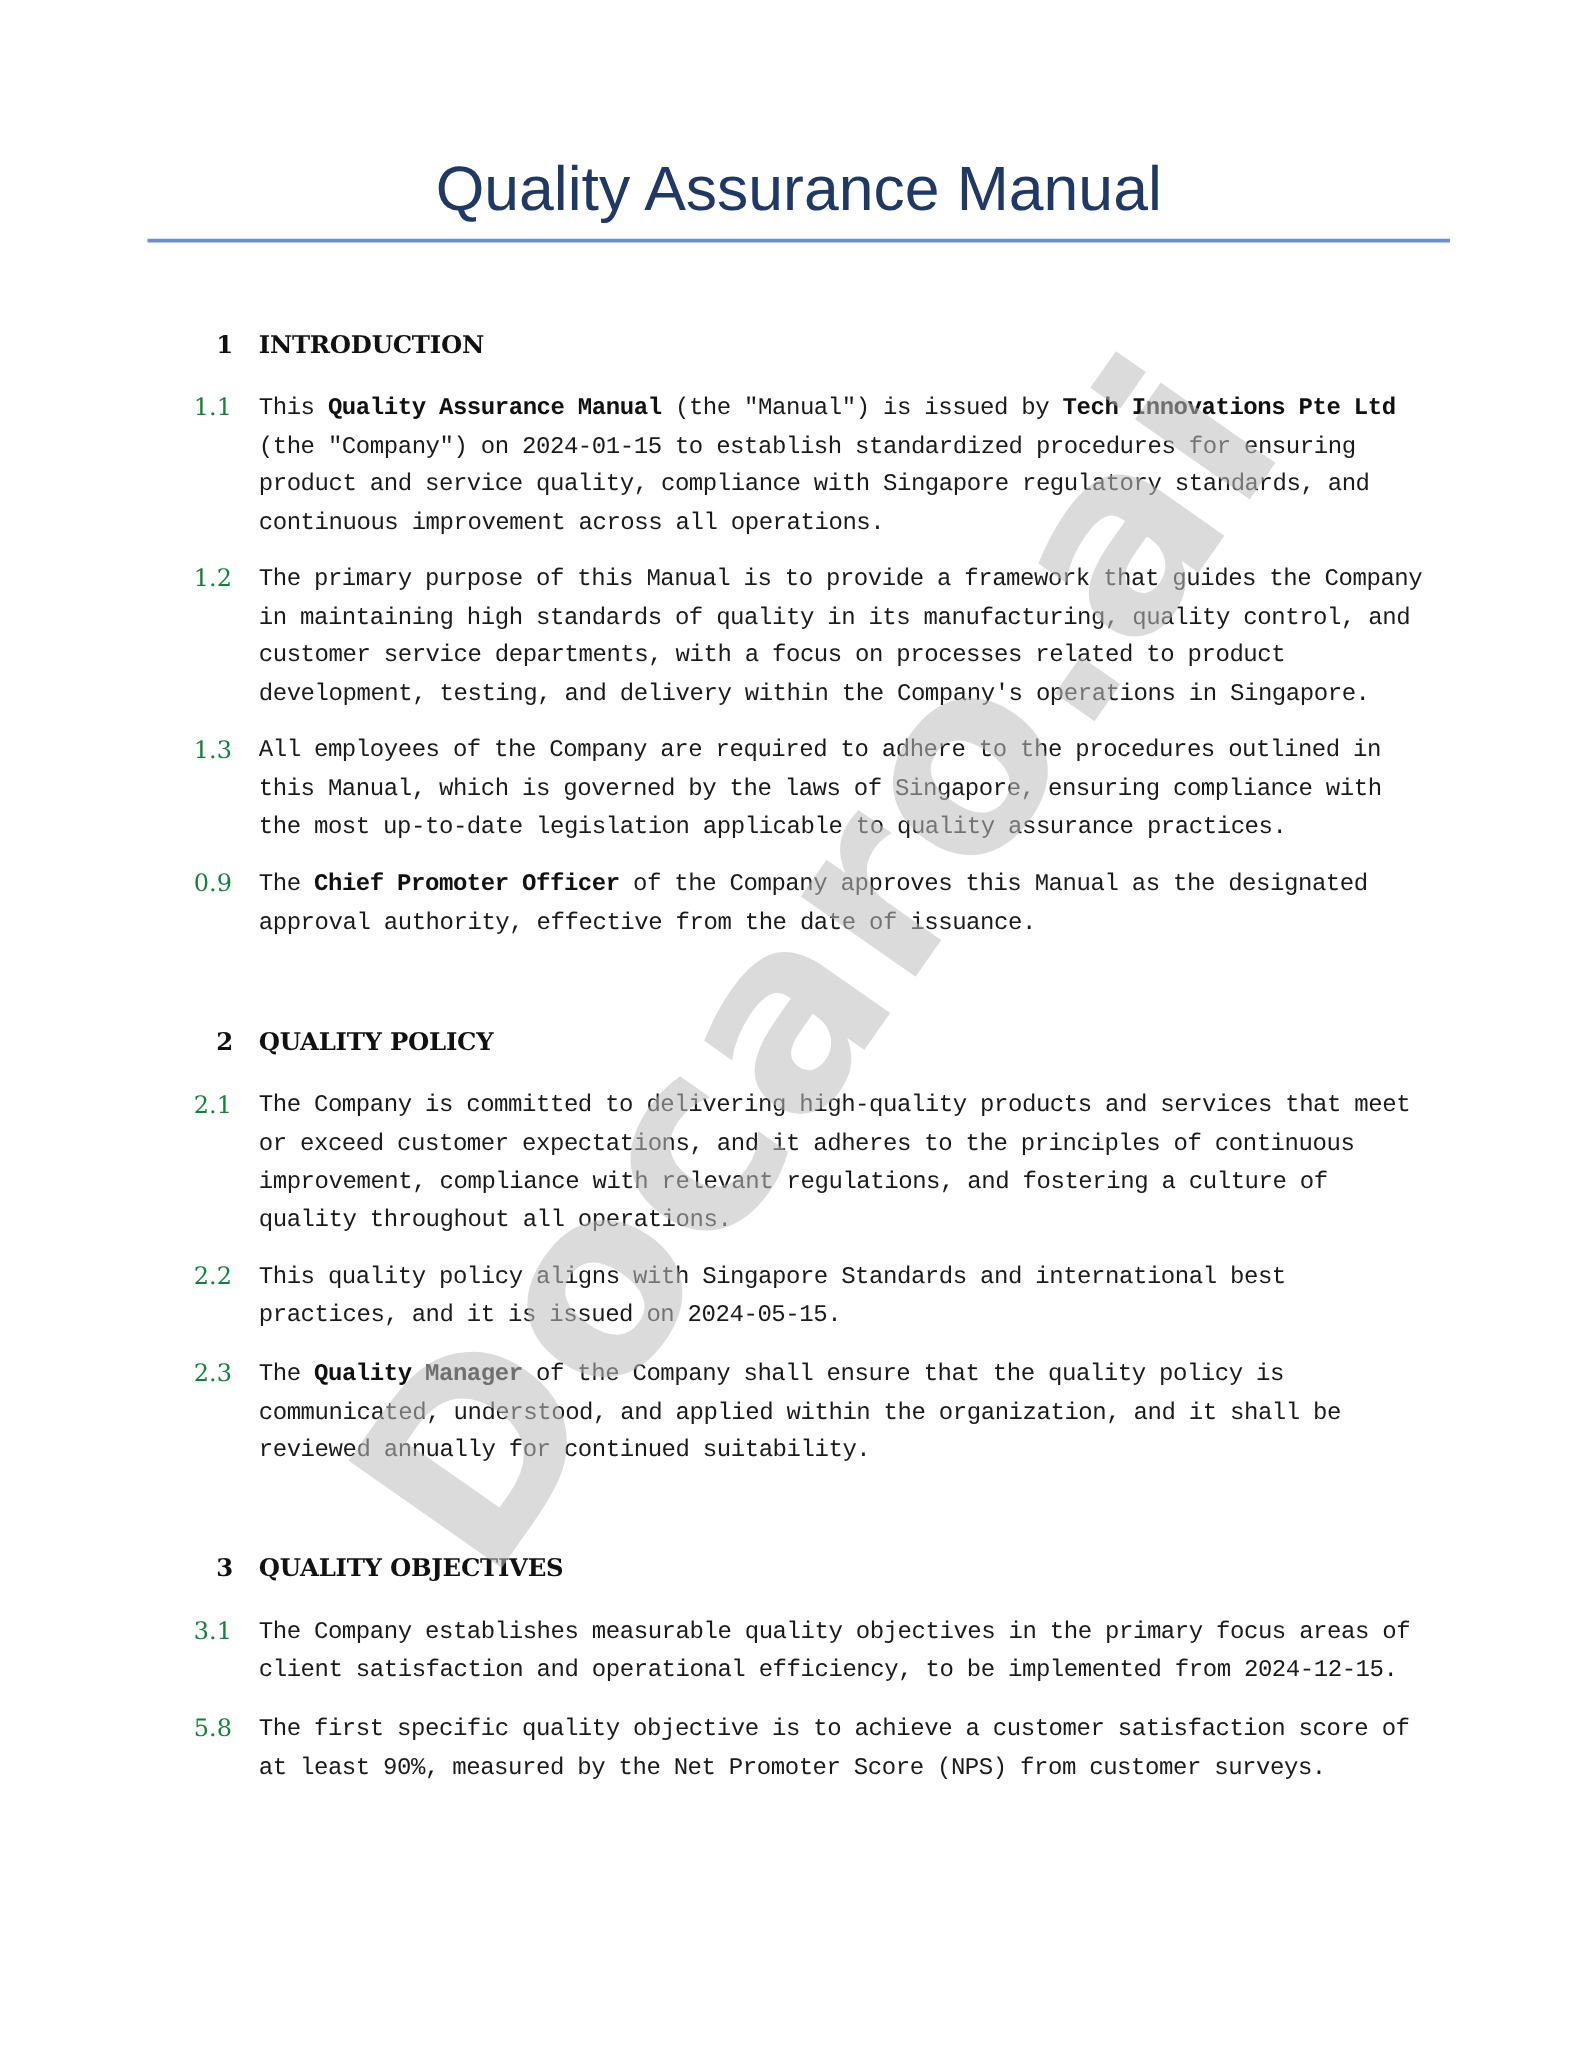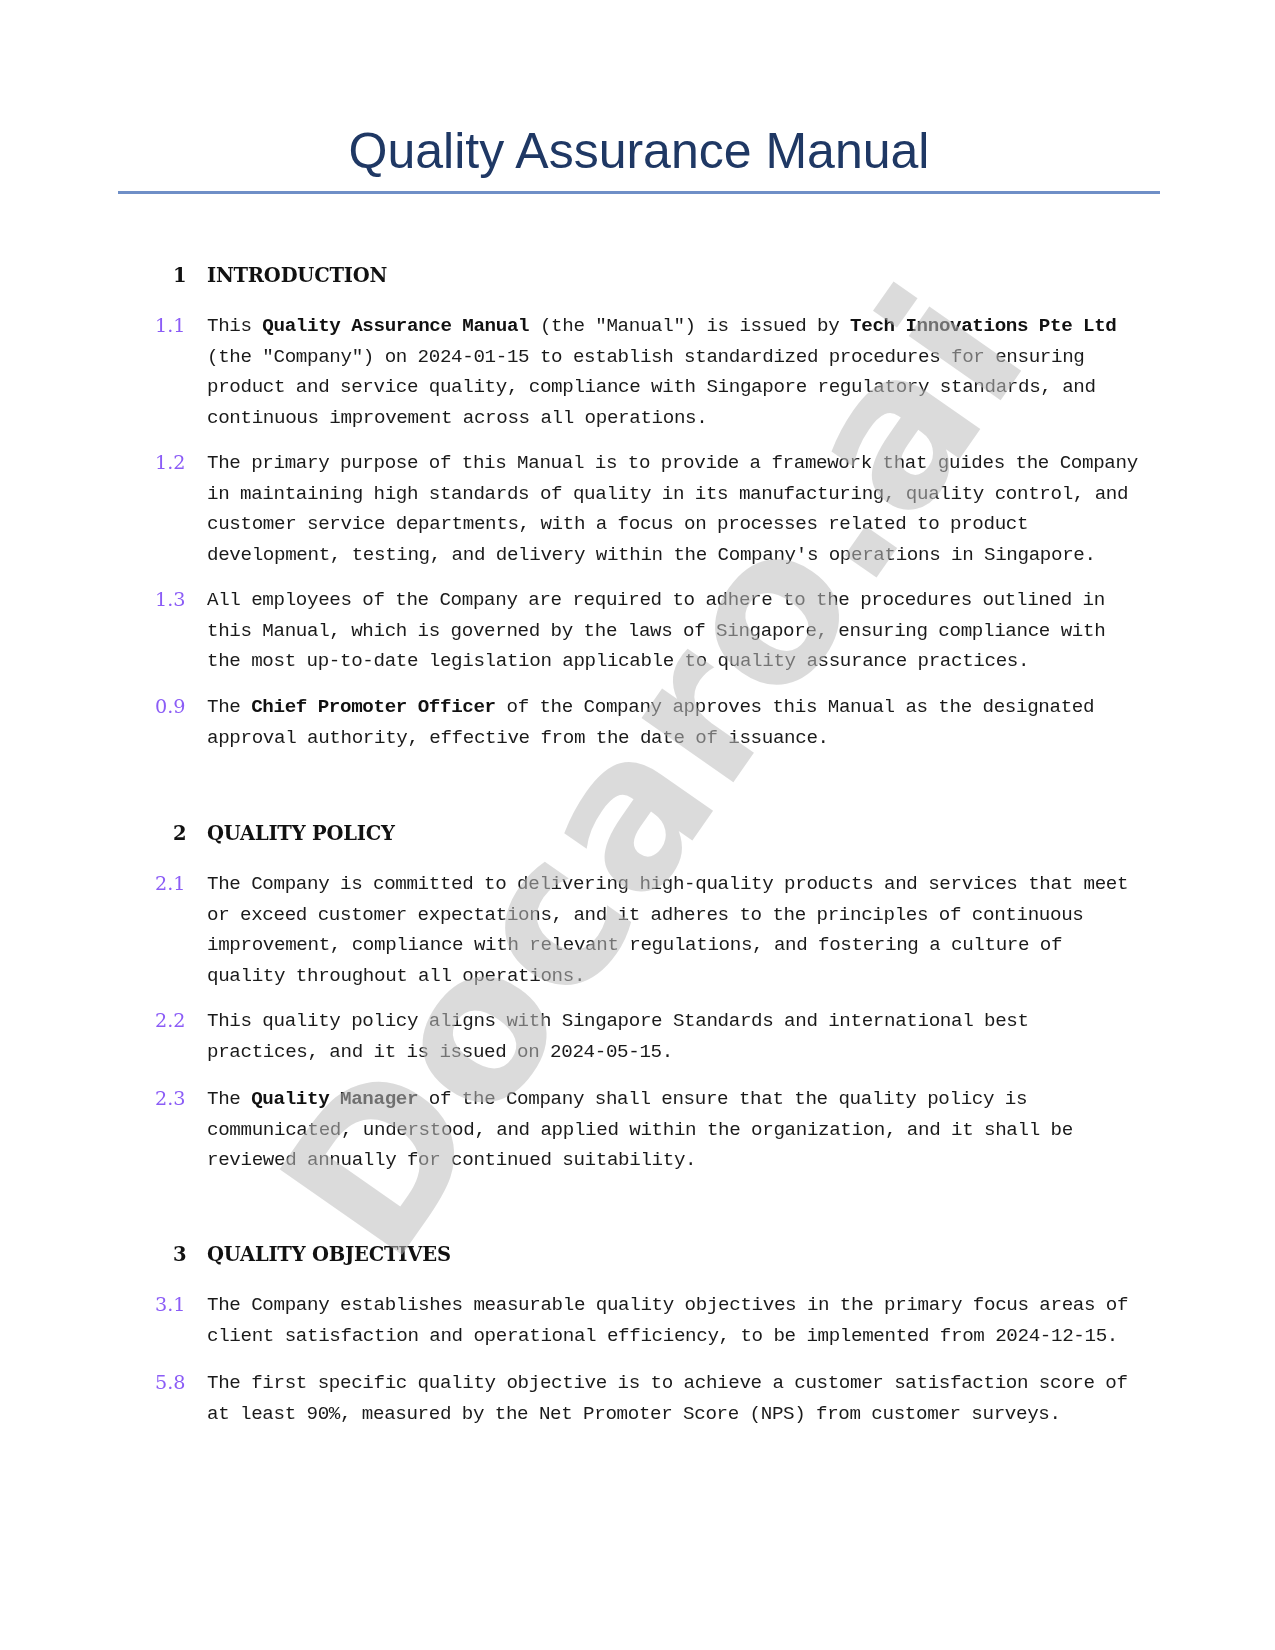--- a/index.html
+++ b/index.html
@@ -16,21 +16,21 @@
   }
   .heading {
     position: absolute; left: 118px; width: 1000px; height: 30px;
     font-family: "DejaVu Serif", serif; font-weight: bold; font-size: 19.5px; color: #111;
   }
   .heading .num { position: absolute; left: 55px; top: 0; }
   .heading .txt { position: absolute; left: 89px; top: 0; letter-spacing: -0.2px; }
   .clause {
     position: absolute; left: 155px; width: 985px;
   }
-  .clause .cnum { position: absolute; left: 0; top: 0; font-family: "DejaVu Serif", serif; font-size: 19.2px; color:#8b5cf6; line-height: 30.5px; }
+  .clause .cnum { position: absolute; left: 0; top: 0; font-family: "DejaVu Serif", serif; font-size: 19.2px; color:#15803d; line-height: 30.5px; }
   .clause .ctext {
     position: absolute; left: 52px; top: 0; width: 935px;
     font-family: Liberation Mono, monospace; font-size: 19.2px; line-height: 30.5px; color: #1a1a1a;
     letter-spacing: -0.35px; word-spacing: -0.5px;
   }
   .ctext b { font-weight: bold; color: #111; }
   .watermark {
     position: absolute; left: 120px; top: 720px; width: 1000px;
     font-family: "DejaVu Sans", sans-serif; font-weight: bold; font-size: 205px;
     color: rgba(190,190,190,0.55); transform: rotate(-55deg); transform-origin: center center;

